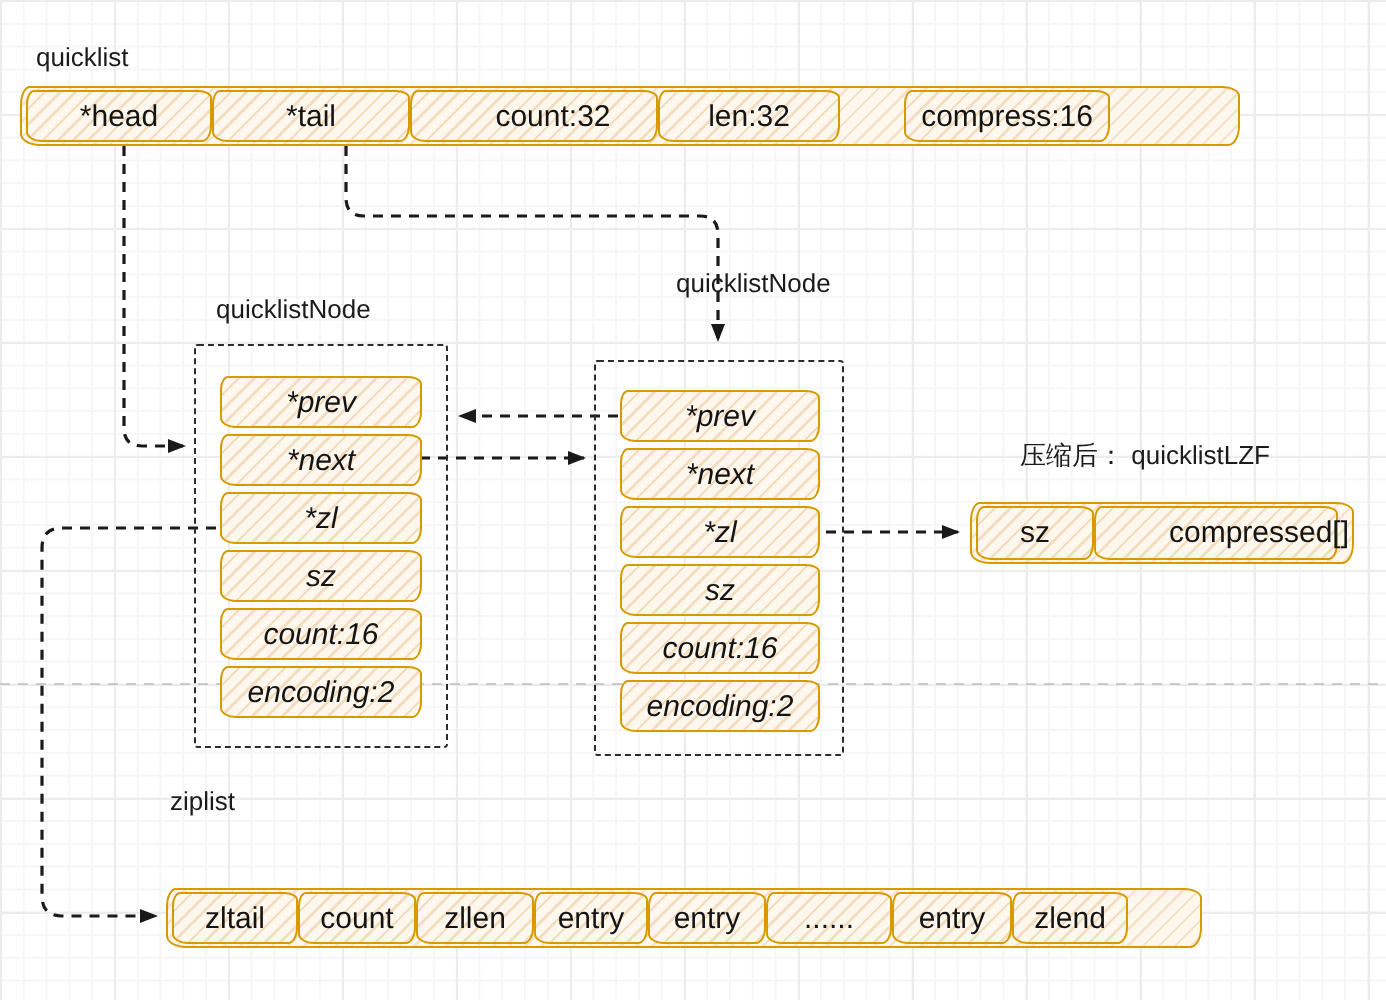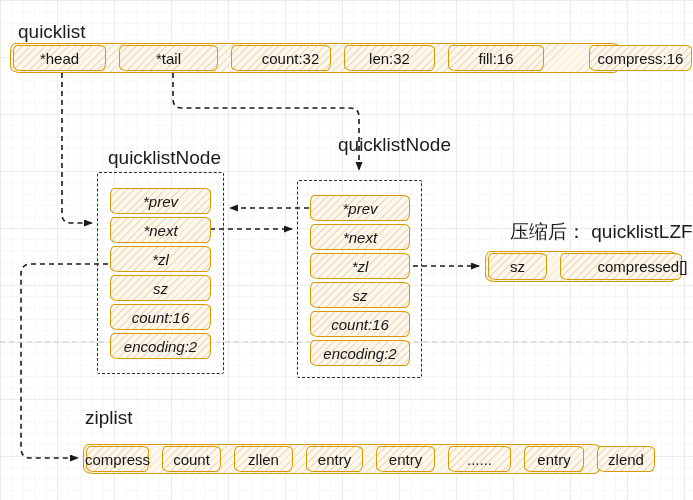--- a/index.html
+++ b/index.html
@@ -13,21 +13,21 @@
     overflow:hidden;
     background:
       linear-gradient(to right, #ececec 1px, transparent 1px) 0 0 / 57px 57px,
       linear-gradient(to bottom, #ececec 1px, transparent 1px) 0 0 / 57px 57px,
       linear-gradient(to right, #f6f6f6 1px, transparent 1px) 0 0 / 11.4px 11.4px,
       linear-gradient(to bottom, #f6f6f6 1px, transparent 1px) 0 0 / 11.4px 11.4px,
       #ffffff;
   }
   .lbl{
     position:absolute;
-    font-size:19px;
+    font-size:13px;
     color:#1b1b1b;
     white-space:nowrap;
   }
   
   .cell{
     box-sizing:border-box;
     border:1.5px solid #d79b00;
     border-radius:4px 7px 5px 8px / 7px 4px 8px 5px;
     background:
       repeating-linear-gradient(135deg,
@@ -43,21 +43,21 @@
     position:absolute;
     box-sizing:border-box;
     border:1.5px solid #d79b00;
     border-radius:5px 9px 6px 10px / 9px 5px 10px 6px;
     background:
       repeating-linear-gradient(135deg,
         rgba(222,166,94,0.25) 0px, rgba(222,166,94,0.25) 1.2px,
         transparent 1.2px, transparent 5.6px),
       #fdf7ee;
     display:flex;
-    gap:13px;
+    gap:0;
     padding:1px 2px;
     align-items:stretch;
   }
   .rowbox .cell{flex:0 0 auto;}
   
   .nodebox{
     position:absolute;
     box-sizing:border-box;
     border:1.7px dashed #2c2c2c;
     border-radius:2px;
@@ -88,23 +88,22 @@
       <path d="M210,229 L292,229" marker-end="url(#arr)"></path>
       <path d="M413,266 L479,266" marker-end="url(#arr)"></path>
       <path d="M108,264 L31,264 Q21,264 21,274 L21,448 Q21,458 31,458 L78,458" marker-end="url(#arr)"></path>
     </g>
   </svg>
 
   <div class="lbl" style="left:18px;top:21px;">quicklist</div>
   <div class="rowbox" style="left:10px;top:43px;width:610px;height:30px;">
     <div class="cell" style="width:93px;">*head</div>
     <div class="cell" style="width:99px;">*tail</div>
-    <div class="cell" style="width:100px;padding-left:19px;">count:32</div>
+    <div class="cell" style="width:124px;padding-left:19px;">count:32</div>
     <div class="cell" style="width:91px;">len:32</div>
-    <div class="cell" style="width:96px;">fill:16</div>
     <div class="cell" style="width:103px;margin-left:32px;">compress:16</div>
   </div>
 
   <div class="lbl" style="left:108px;top:147px;">quicklistNode</div>
   <div class="nodebox" style="left:97px;top:172px;width:127px;height:202px;padding:15px 12px;">
     <div class="cell">*prev</div>
     <div class="cell">*next</div>
     <div class="cell">*zl</div>
     <div class="cell">sz</div>
     <div class="cell">count:16</div>
@@ -120,23 +119,23 @@
     <div class="cell">count:16</div>
     <div class="cell">encoding:2</div>
   </div>
 
   <div class="lbl" style="left:510px;top:219px;">压缩后： quicklistLZF</div>
   <div class="rowbox" style="left:485px;top:251px;width:192px;height:31px;">
     <div class="cell" style="width:59px;">sz</div>
     <div class="cell" style="width:122px;padding-left:43px;">compressed[]</div>
   </div>
 
-  <div class="lbl" style="left:85px;top:407px;">ziplist</div>
+  <div class="lbl" style="left:85px;top:393px;">ziplist</div>
   <div class="rowbox" style="left:83px;top:444px;width:518px;height:30px;">
-    <div class="cell" style="width:63px;">compress</div>
+    <div class="cell" style="width:63px;">zltail</div>
     <div class="cell" style="width:59px;">count</div>
     <div class="cell" style="width:59px;">zllen</div>
     <div class="cell" style="width:57px;">entry</div>
     <div class="cell" style="width:59px;">entry</div>
     <div class="cell" style="width:63px;">......</div>
     <div class="cell" style="width:60px;">entry</div>
     <div class="cell" style="width:58px;">zlend</div>
   </div>
 
 </div>

